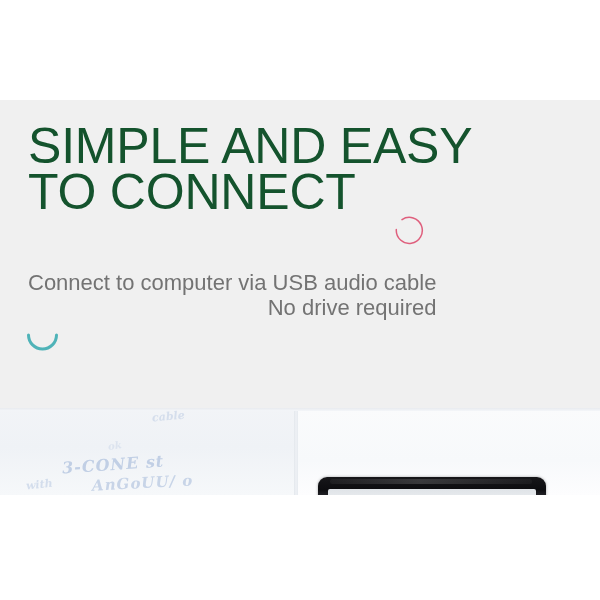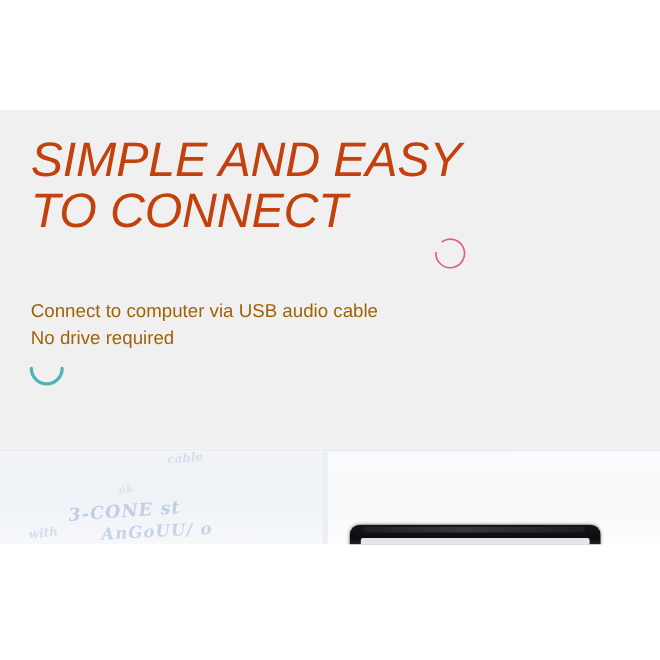--- a/index.html
+++ b/index.html
@@ -40,27 +40,26 @@
     height: 308px;
     background: #f0f0f0;
     overflow: hidden;
   }
 
   .headline {
     position: absolute;
     left: 28px;
     top: 23px;
     margin: 0;
-    font-size: 44px;
+    font-size: 50px;
     line-height: 46px;
     font-weight: 400;
-    color: #c2410c;
+    color: #14532d;
     letter-spacing: -0.2px;
     white-space: pre-line;
-    font-style: italic;
   }
 
   
   .ring-pink {
     position: absolute;
     left: 393px;
     top: 116px;
     width: 31px;
     height: 31px;
   }
@@ -72,25 +71,26 @@
     top: 233px;
     width: 33px;
     height: 21px;
   }
 
   .subhead {
     position: absolute;
     left: 28px;
     top: 170px;
     margin: 0;
-    font-size: 17px;
+    font-size: 22px;
     line-height: 25px;
     font-weight: 400;
-    color: #a16207;
+    color: #737373;
     white-space: pre-line;
+    text-align: right;
   }
 
   .caption {
     position: absolute;
     left: 28px;
     top: 244px;
     margin: 0;
     font-size: 8px;
     line-height: 11px;
     font-weight: 400;

